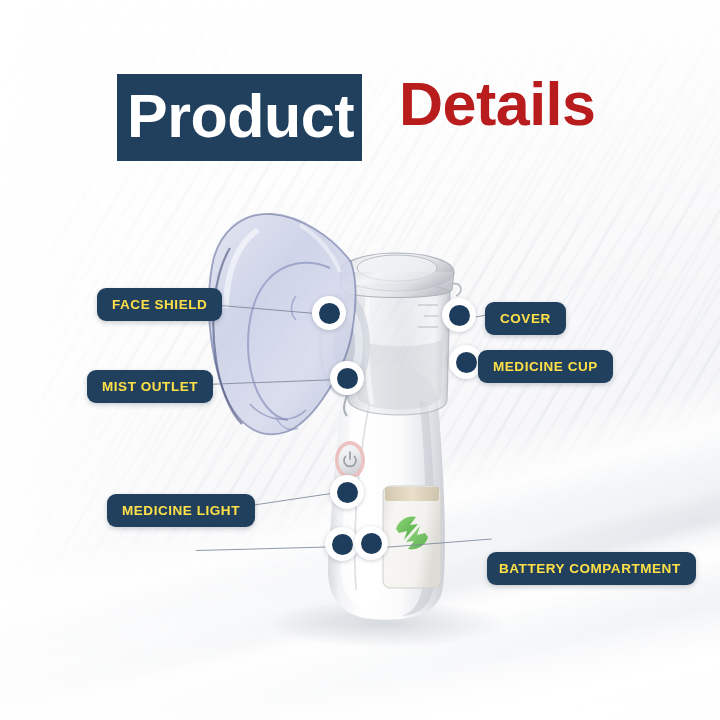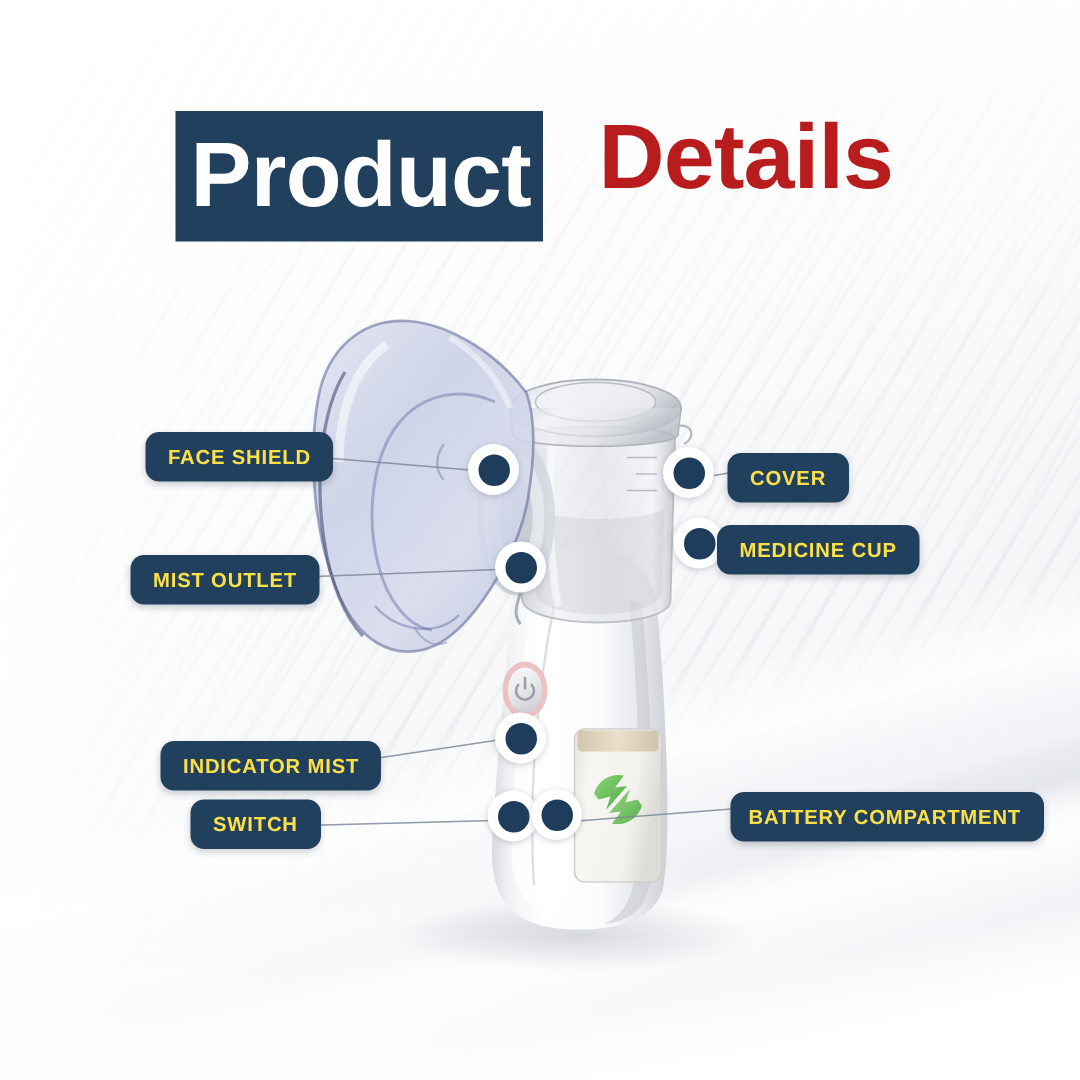--- a/index.html
+++ b/index.html
@@ -348,17 +348,16 @@
   <div class="dot" style="left:442px; top:298px;"></div>
   <div class="dot" style="left:449px; top:345px;"></div>
   <div class="dot" style="left:330px; top:475px;"></div>
   <div class="dot" style="left:325px; top:527px;"></div>
   <div class="dot" style="left:354px; top:526px;"></div>
 
   <div class="pill" style="left:97px; top:288px;">FACE SHIELD</div>
   <div class="pill" style="left:485px; top:302px;">COVER</div>
   <div class="pill" style="left:87px; top:370px;">MIST OUTLET</div>
   <div class="pill" style="left:478px; top:350px;">MEDICINE CUP</div>
-  <div class="pill" style="left:107px; top:494px;">INDICATOR MIST</div>
-  <div class="pill" style="left:127px; top:533px;">SWITCH</div>
-  <div class="pill" style="left:487px; top:528px;padding-left:12px;">BATTERY COMPARTMENT</div>
+  <div class="pill" style="left:107px; top:494px;">MEDICINE LIGHT</div>
+  <div class="pill" style="left:487px; top:552px;padding-left:12px;">BATTERY COMPARTMENT</div>
 
 </div>
 
 </body></html>

